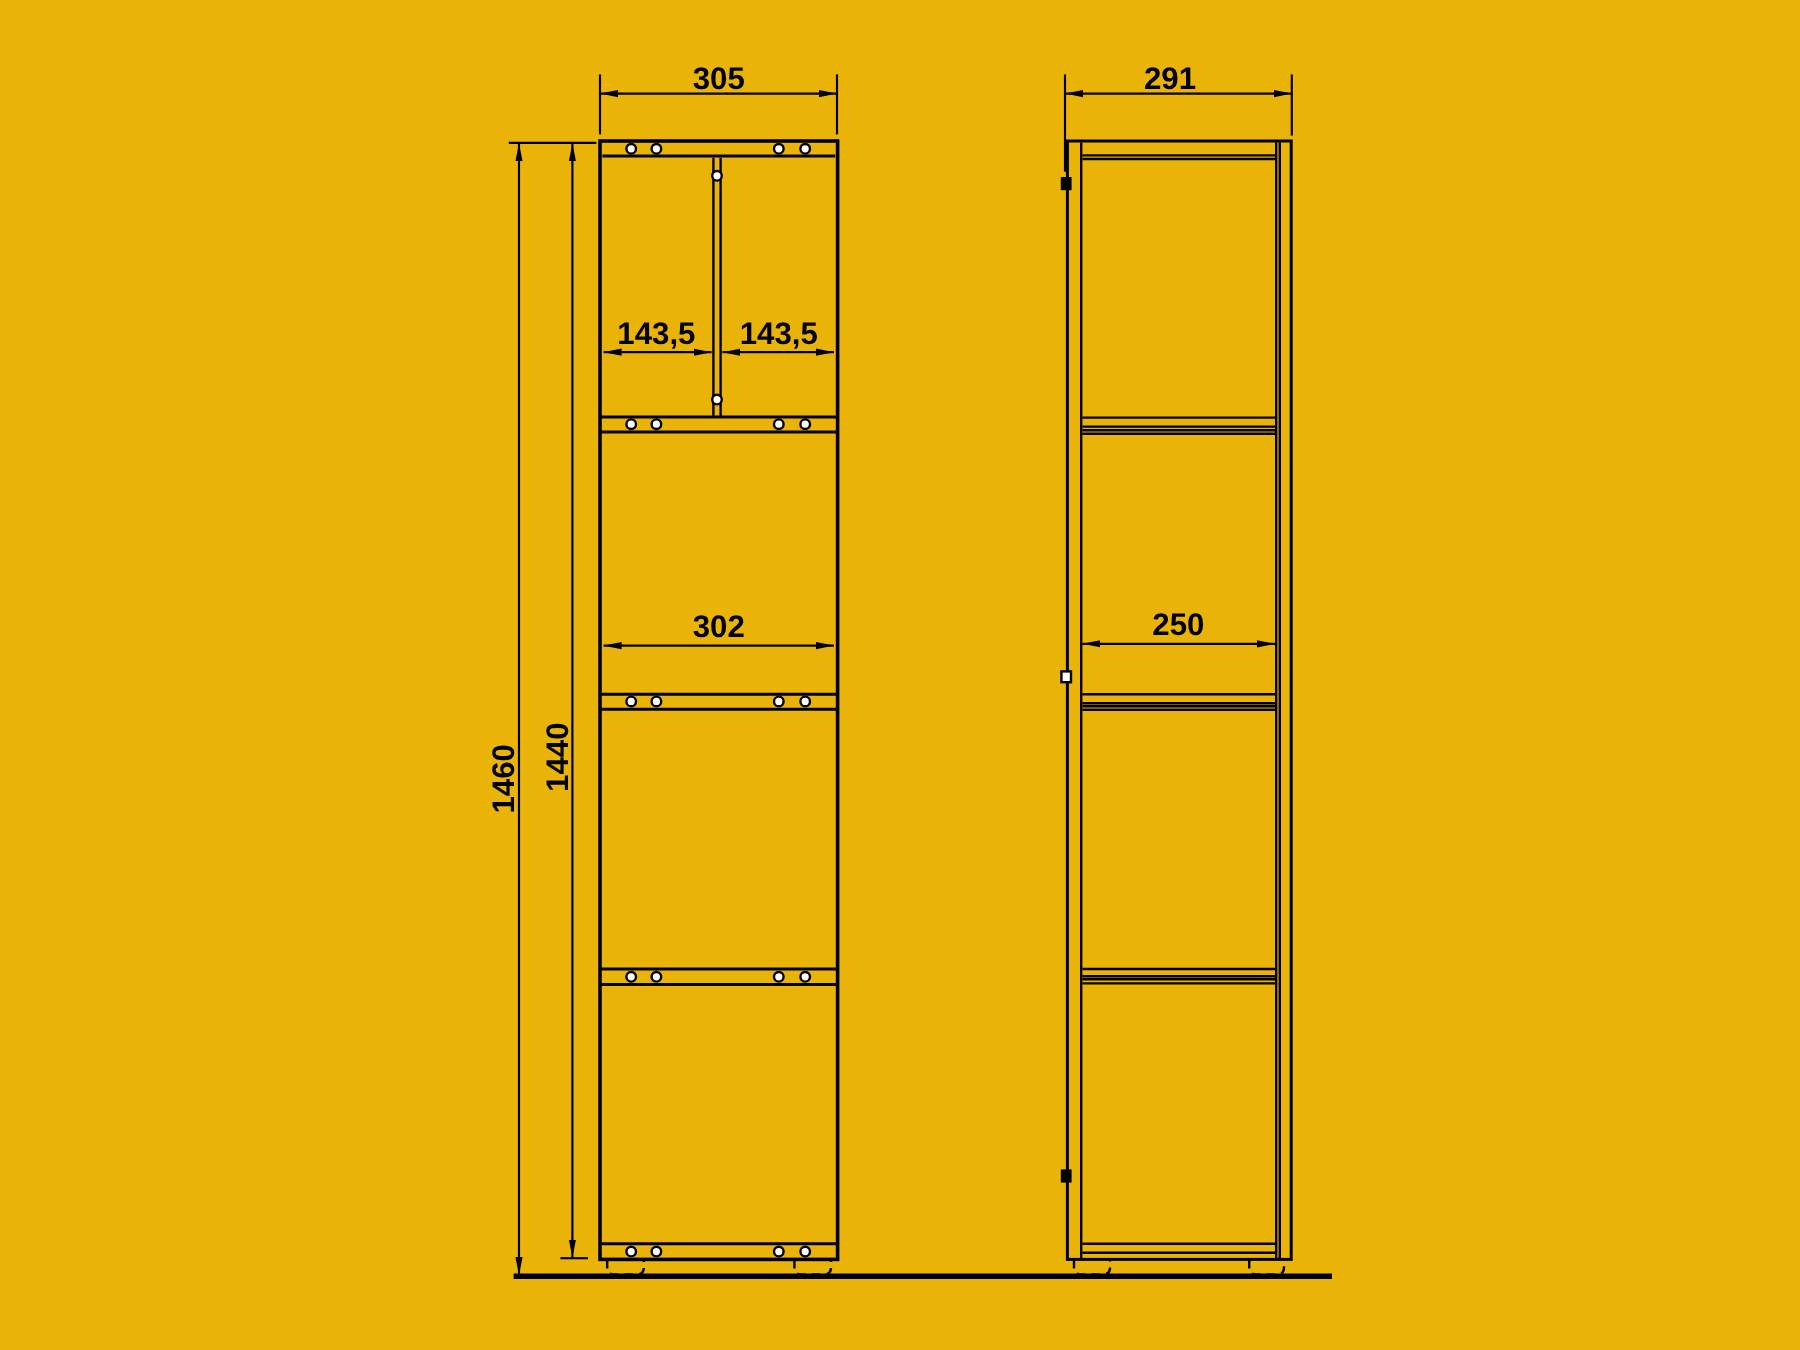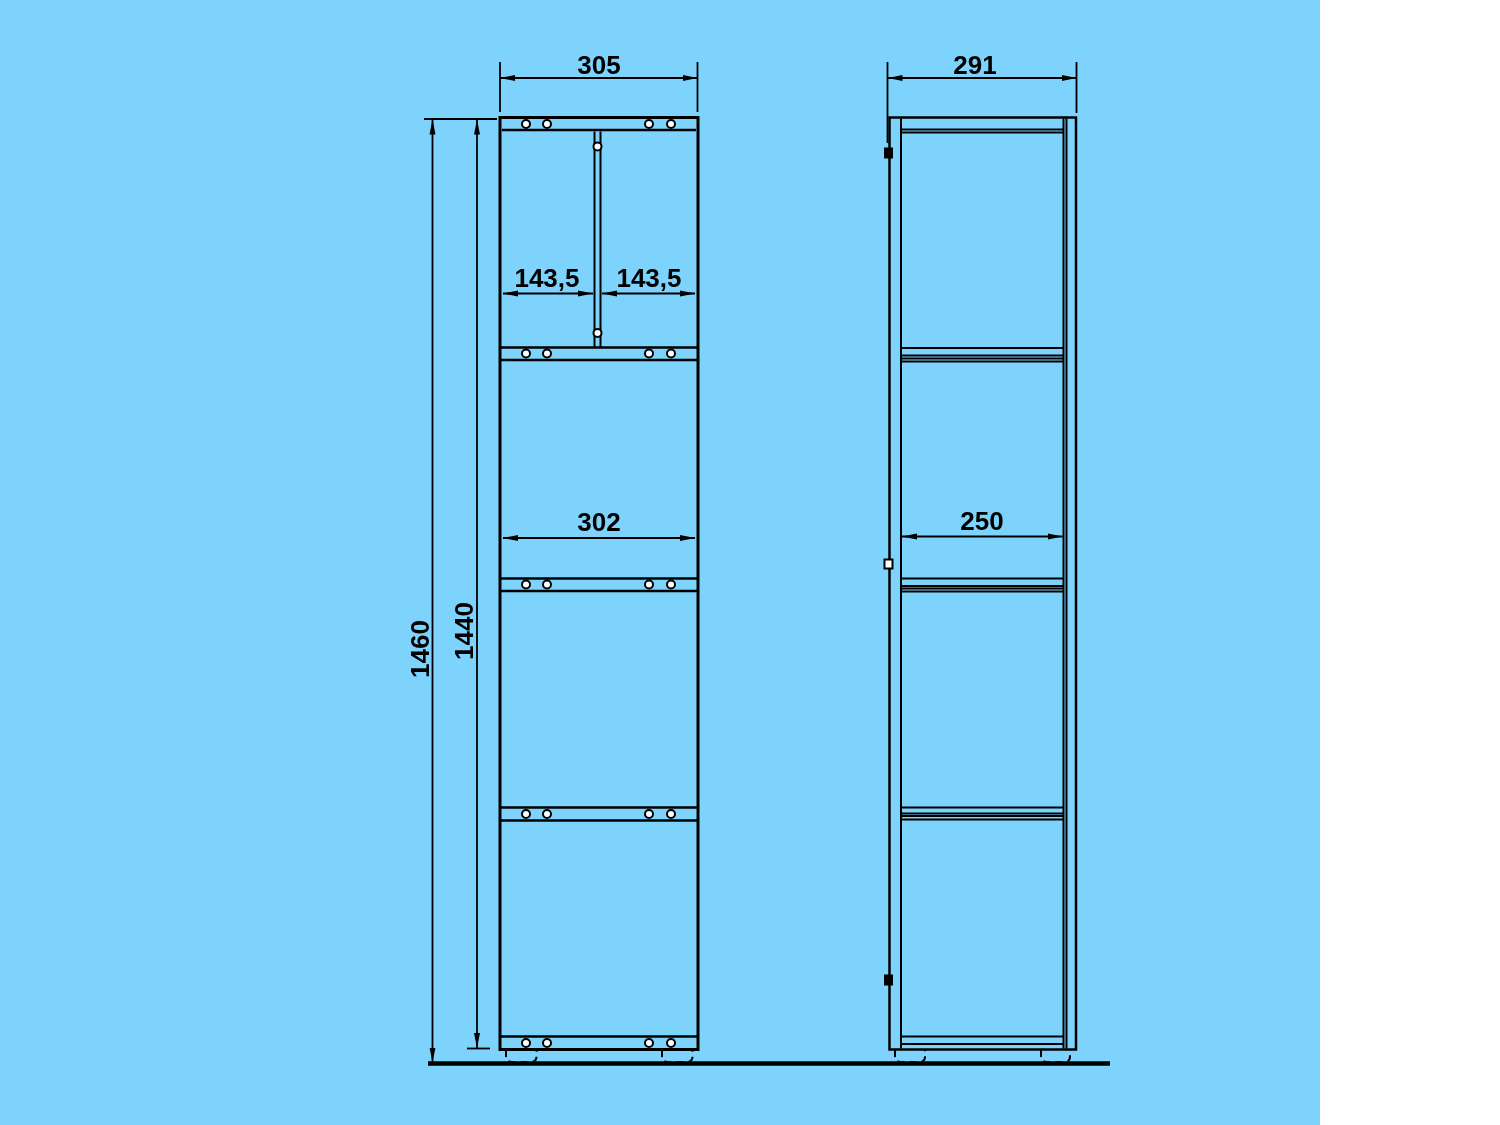--- a/index.html
+++ b/index.html
@@ -1,16 +1,16 @@
 <!DOCTYPE html>
 <html><head>
 <meta charset="utf-8">
 <style>
   html,body{margin:0;padding:0;background:#ffffff;}
-  .stage{position:relative;width:1320px;height:1125px;background:#7dd3fc;overflow:hidden;}
+  .stage{position:relative;width:1500px;height:1125px;background:#eab308;overflow:hidden;}
   svg{display:block;}
   
   .w3  {stroke:#000;stroke-width:3;fill:none;}
   .w25 {stroke:#000;stroke-width:2.5;fill:none;}
   .w2  {stroke:#000;stroke-width:2;fill:none;}
   .dim {stroke:#000;stroke-width:1.8;fill:none;}
   .ground{stroke:#000;stroke-width:4.5;fill:none;}
   .hole{stroke:#000;stroke-width:2;fill:#fff;}
   .hinge-filled{fill:#000;stroke:#000;stroke-width:1;}
   .hinge-open{fill:#fff;stroke:#000;stroke-width:2;}

